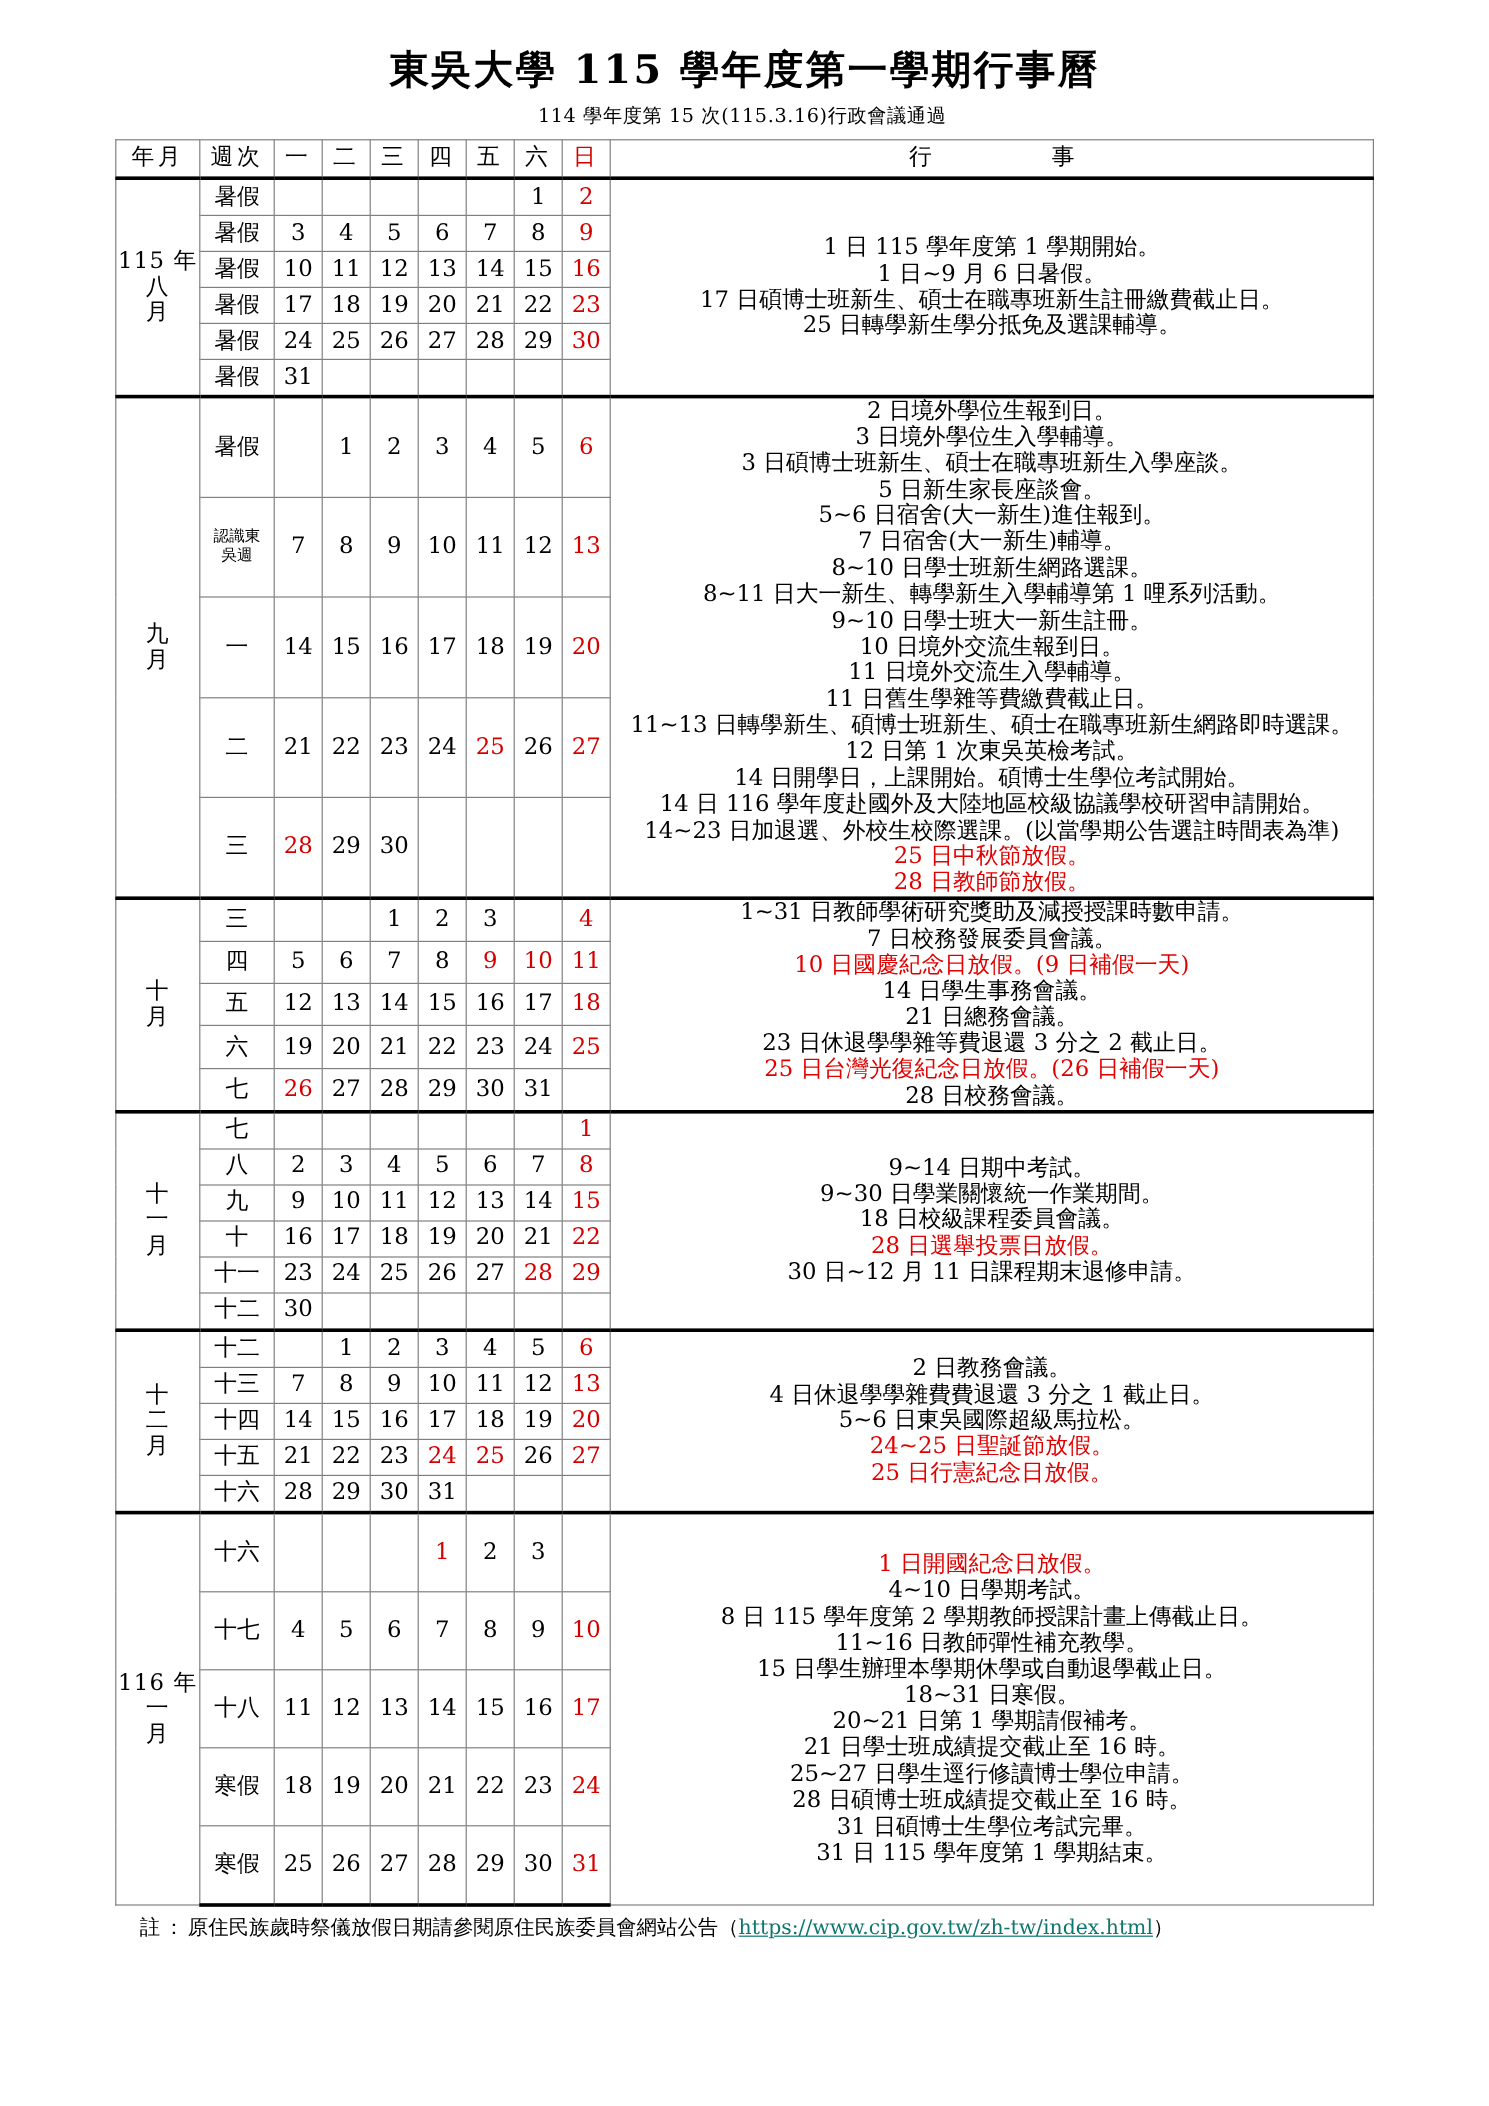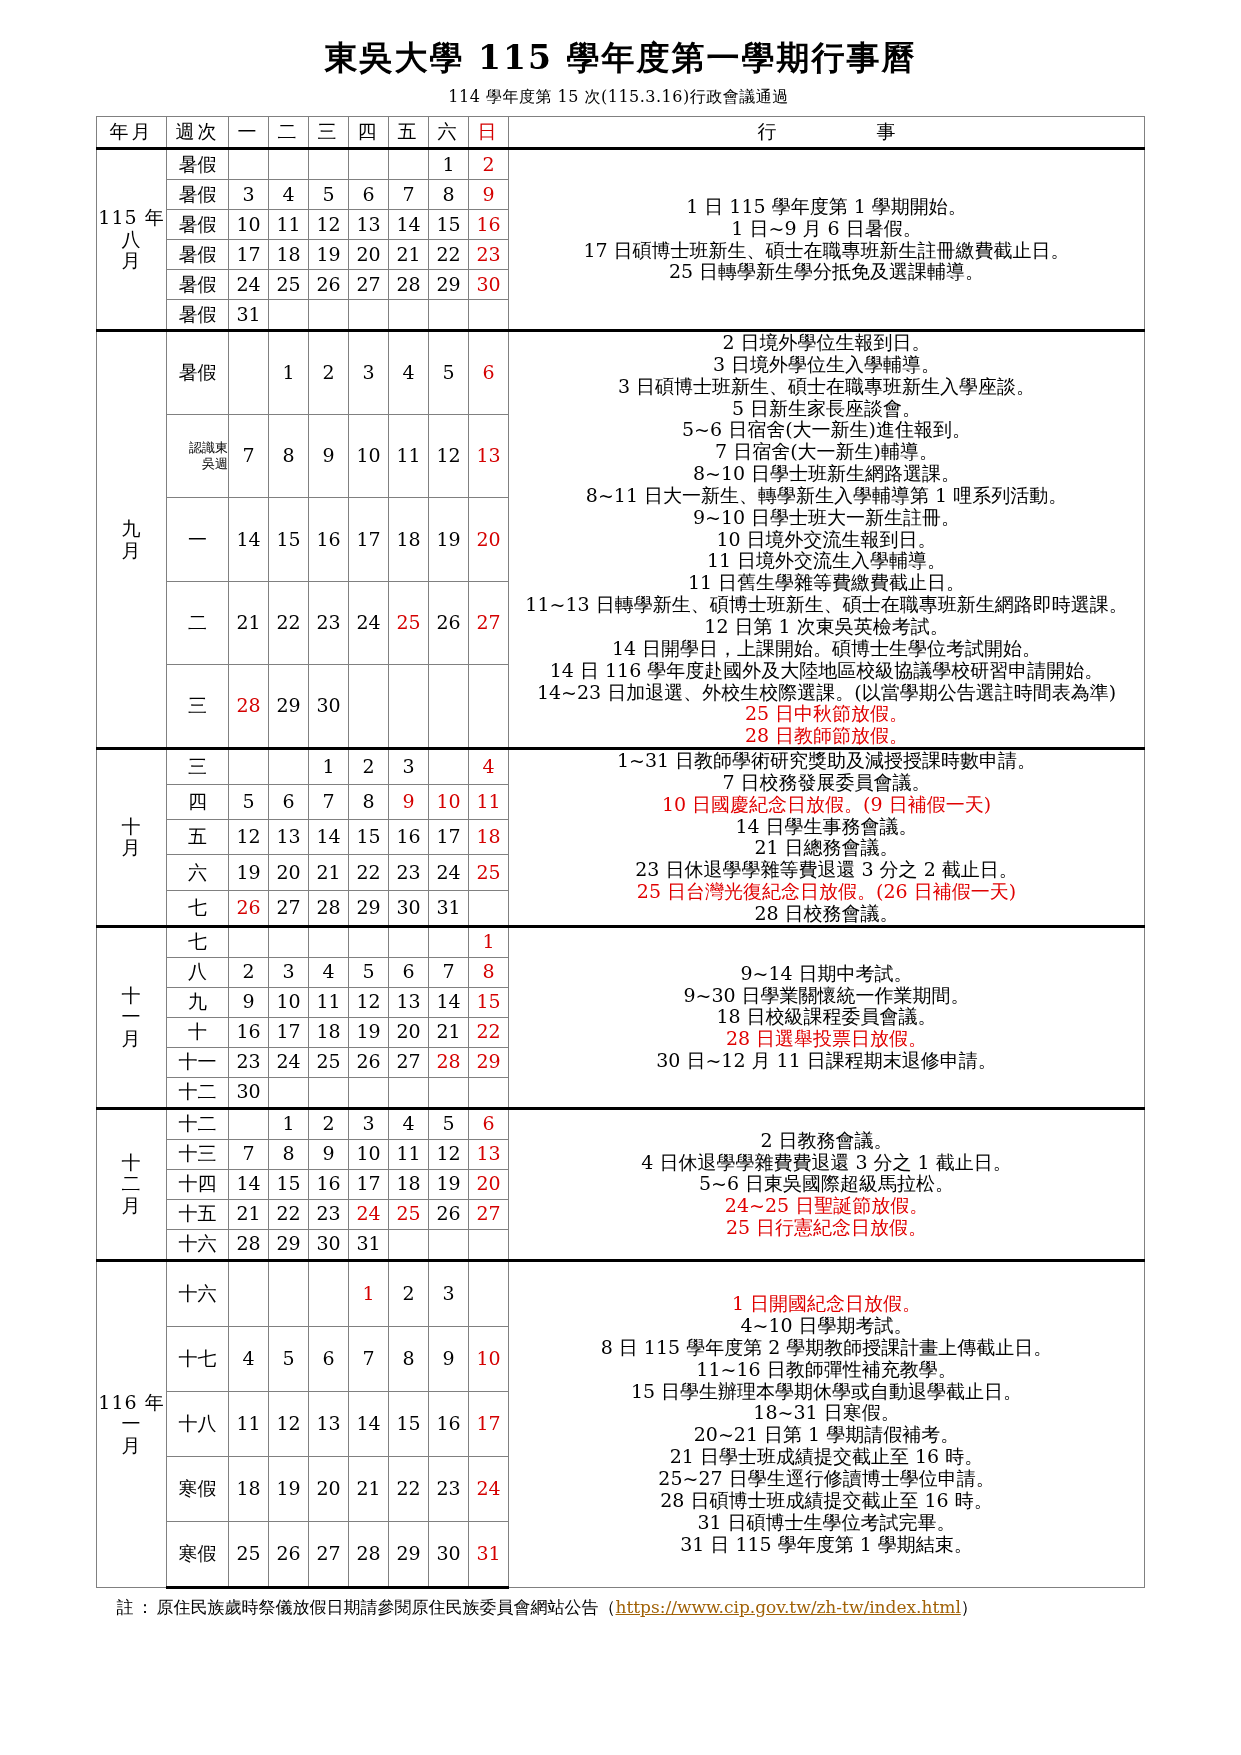--- a/index.html
+++ b/index.html
@@ -88,21 +88,21 @@
 
   .foot{
     width:1008px;
     margin:6px auto 0 auto;
     font-size:17px;
     line-height:1.5;
     letter-spacing:0px;
   }
   .foot div{white-space:nowrap;}
   .foot .lead{letter-spacing:3px;}
-  .link{color:#a16207;text-decoration:underline;}
+  .link{color:#0f766e;text-decoration:underline;}
 </style>
 </head>
 <body>
 
 <div class="page">
 
   <div class="doc-title">東吳大學 115 學年度第一學期行事曆</div>
   <div class="doc-subtitle">114 學年度第 15 次(115.3.16)行政會議通過</div>
 
   <table class="cal">
@@ -233,21 +233,21 @@
             <div>11~13 日轉學新生、碩博士班新生、碩士在職專班新生網路即時選課。</div>
             <div>12 日第 1 次東吳英檢考試。</div>
             <div>14 日開學日，上課開始。碩博士生學位考試開始。</div>
             <div>14 日 116 學年度赴國外及大陸地區校級協議學校研習申請開始。</div>
             <div>14~23 日加退選、外校生校際選課。(以當學期公告選註時間表為準)</div>
             <div class="ev-red">25 日中秋節放假。</div>
             <div class="ev-red">28 日教師節放假。</div>
           </td>
         </tr>
         <tr>
-          <td class="wk small" style="height: 76px; text-align: right;">
+          <td class="wk small" style="height: 76px;">
             <div>認識東</div>
             <div>吳週</div>
           </td>
           <td class="day">7</td>
           <td class="day">8</td>
           <td class="day">9</td>
           <td class="day">10</td>
           <td class="day">11</td>
           <td class="day">12</td>
           <td class="day red">13</td>

